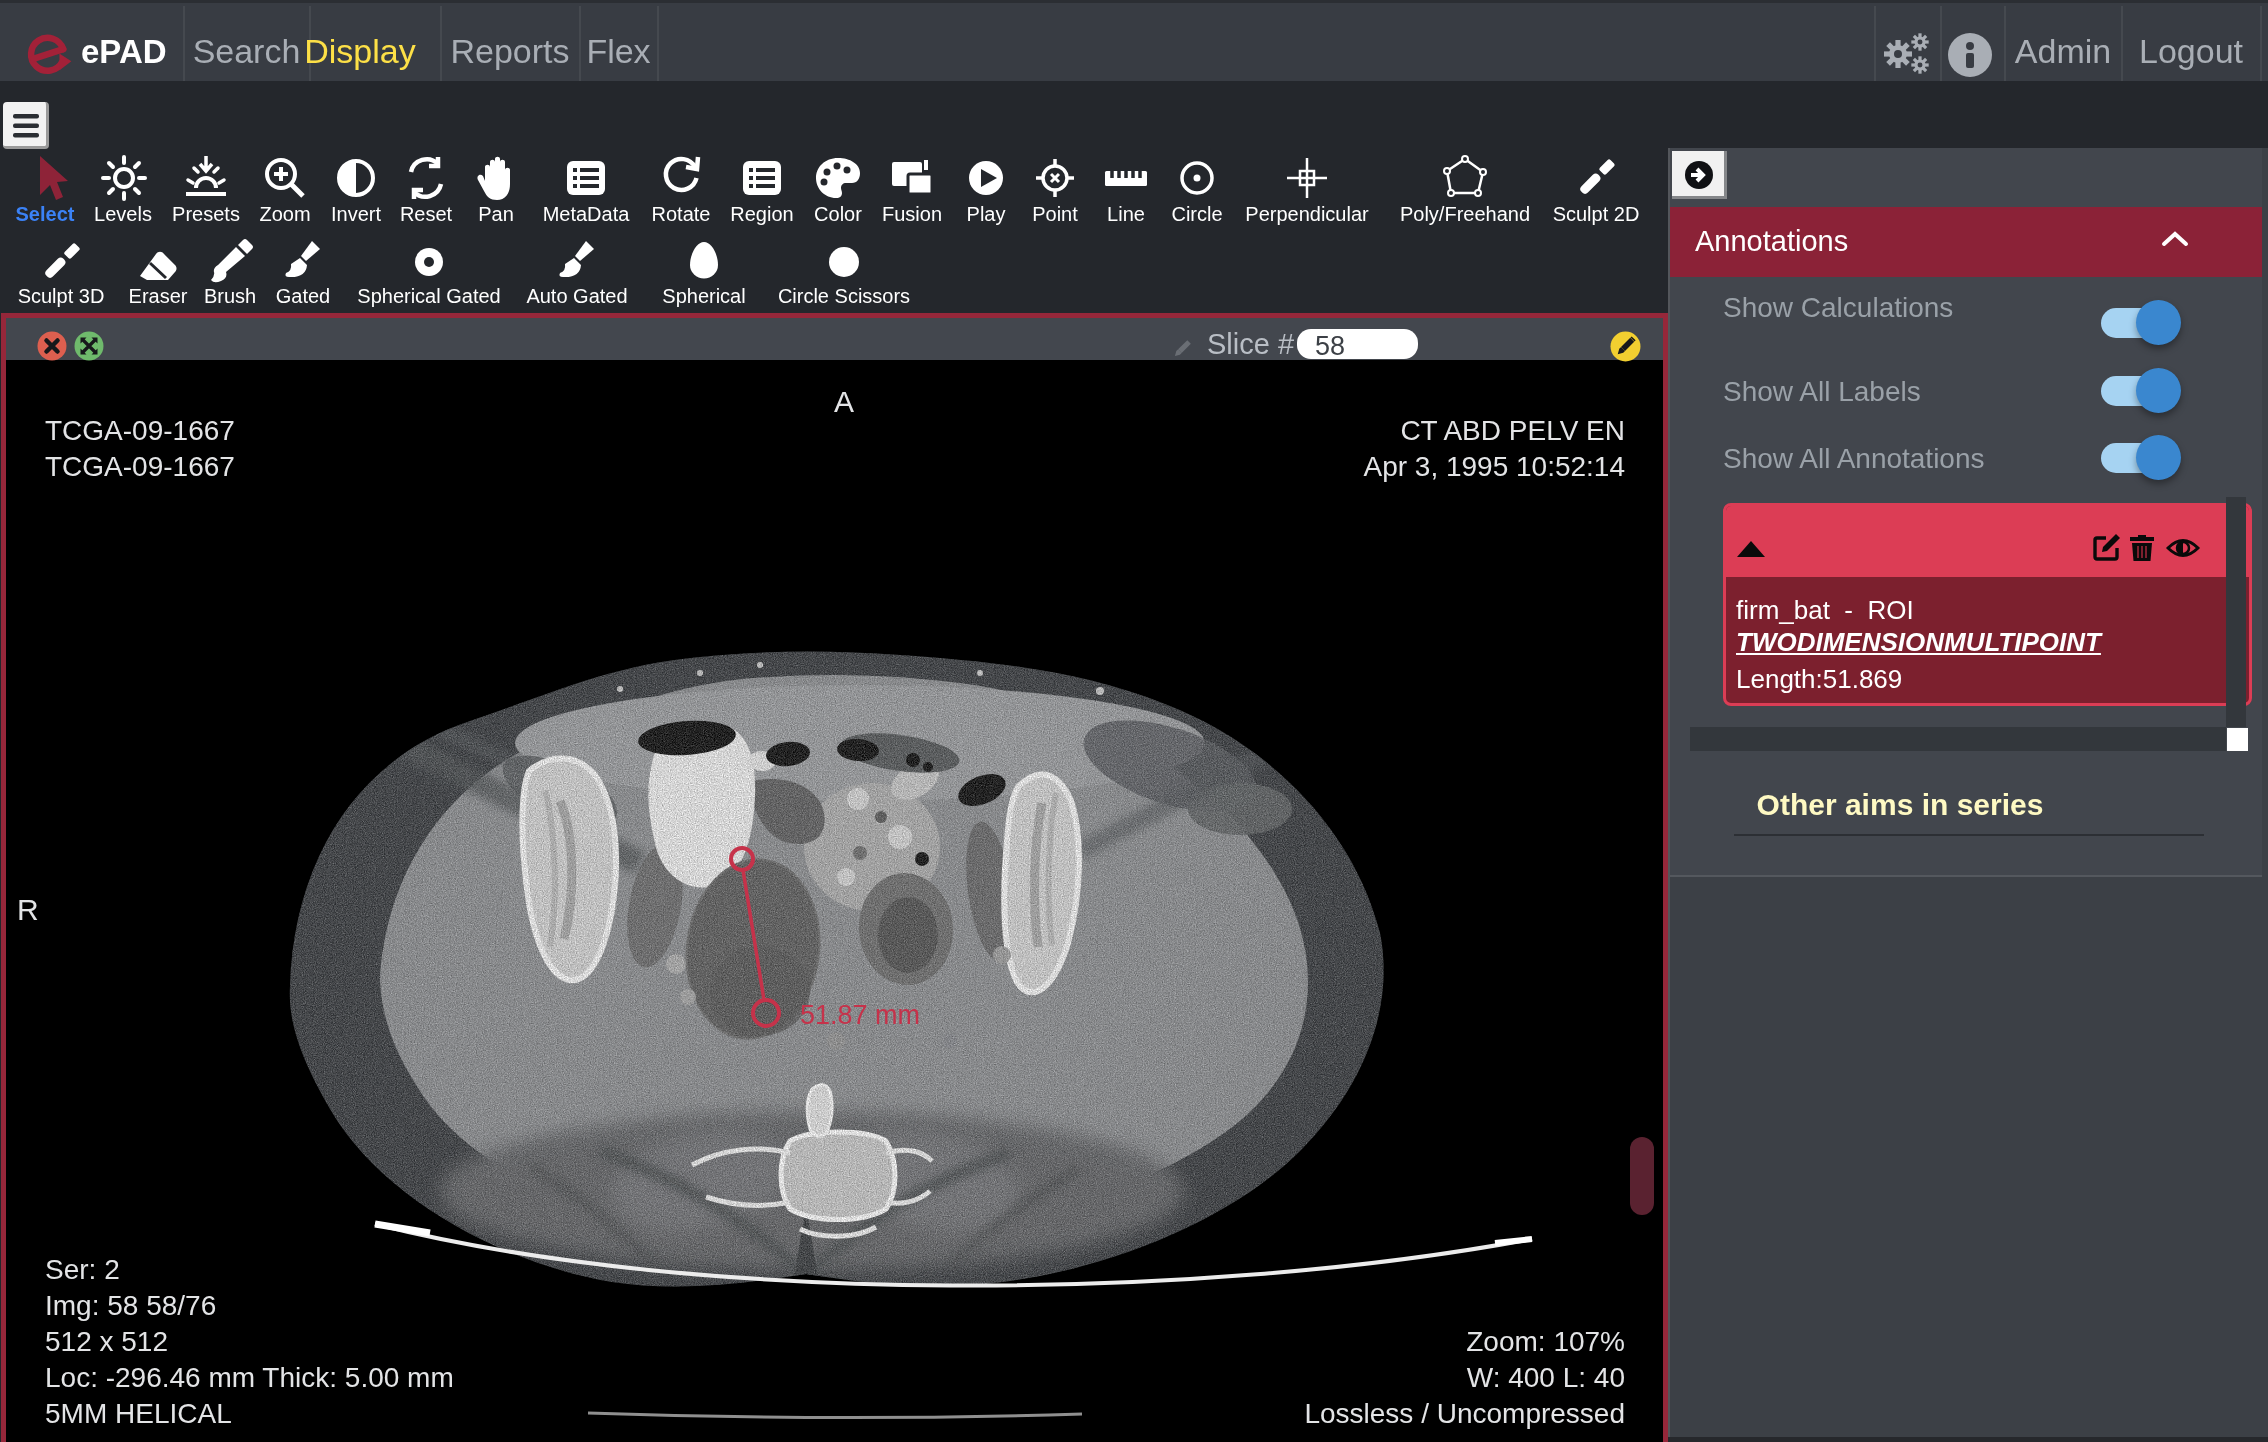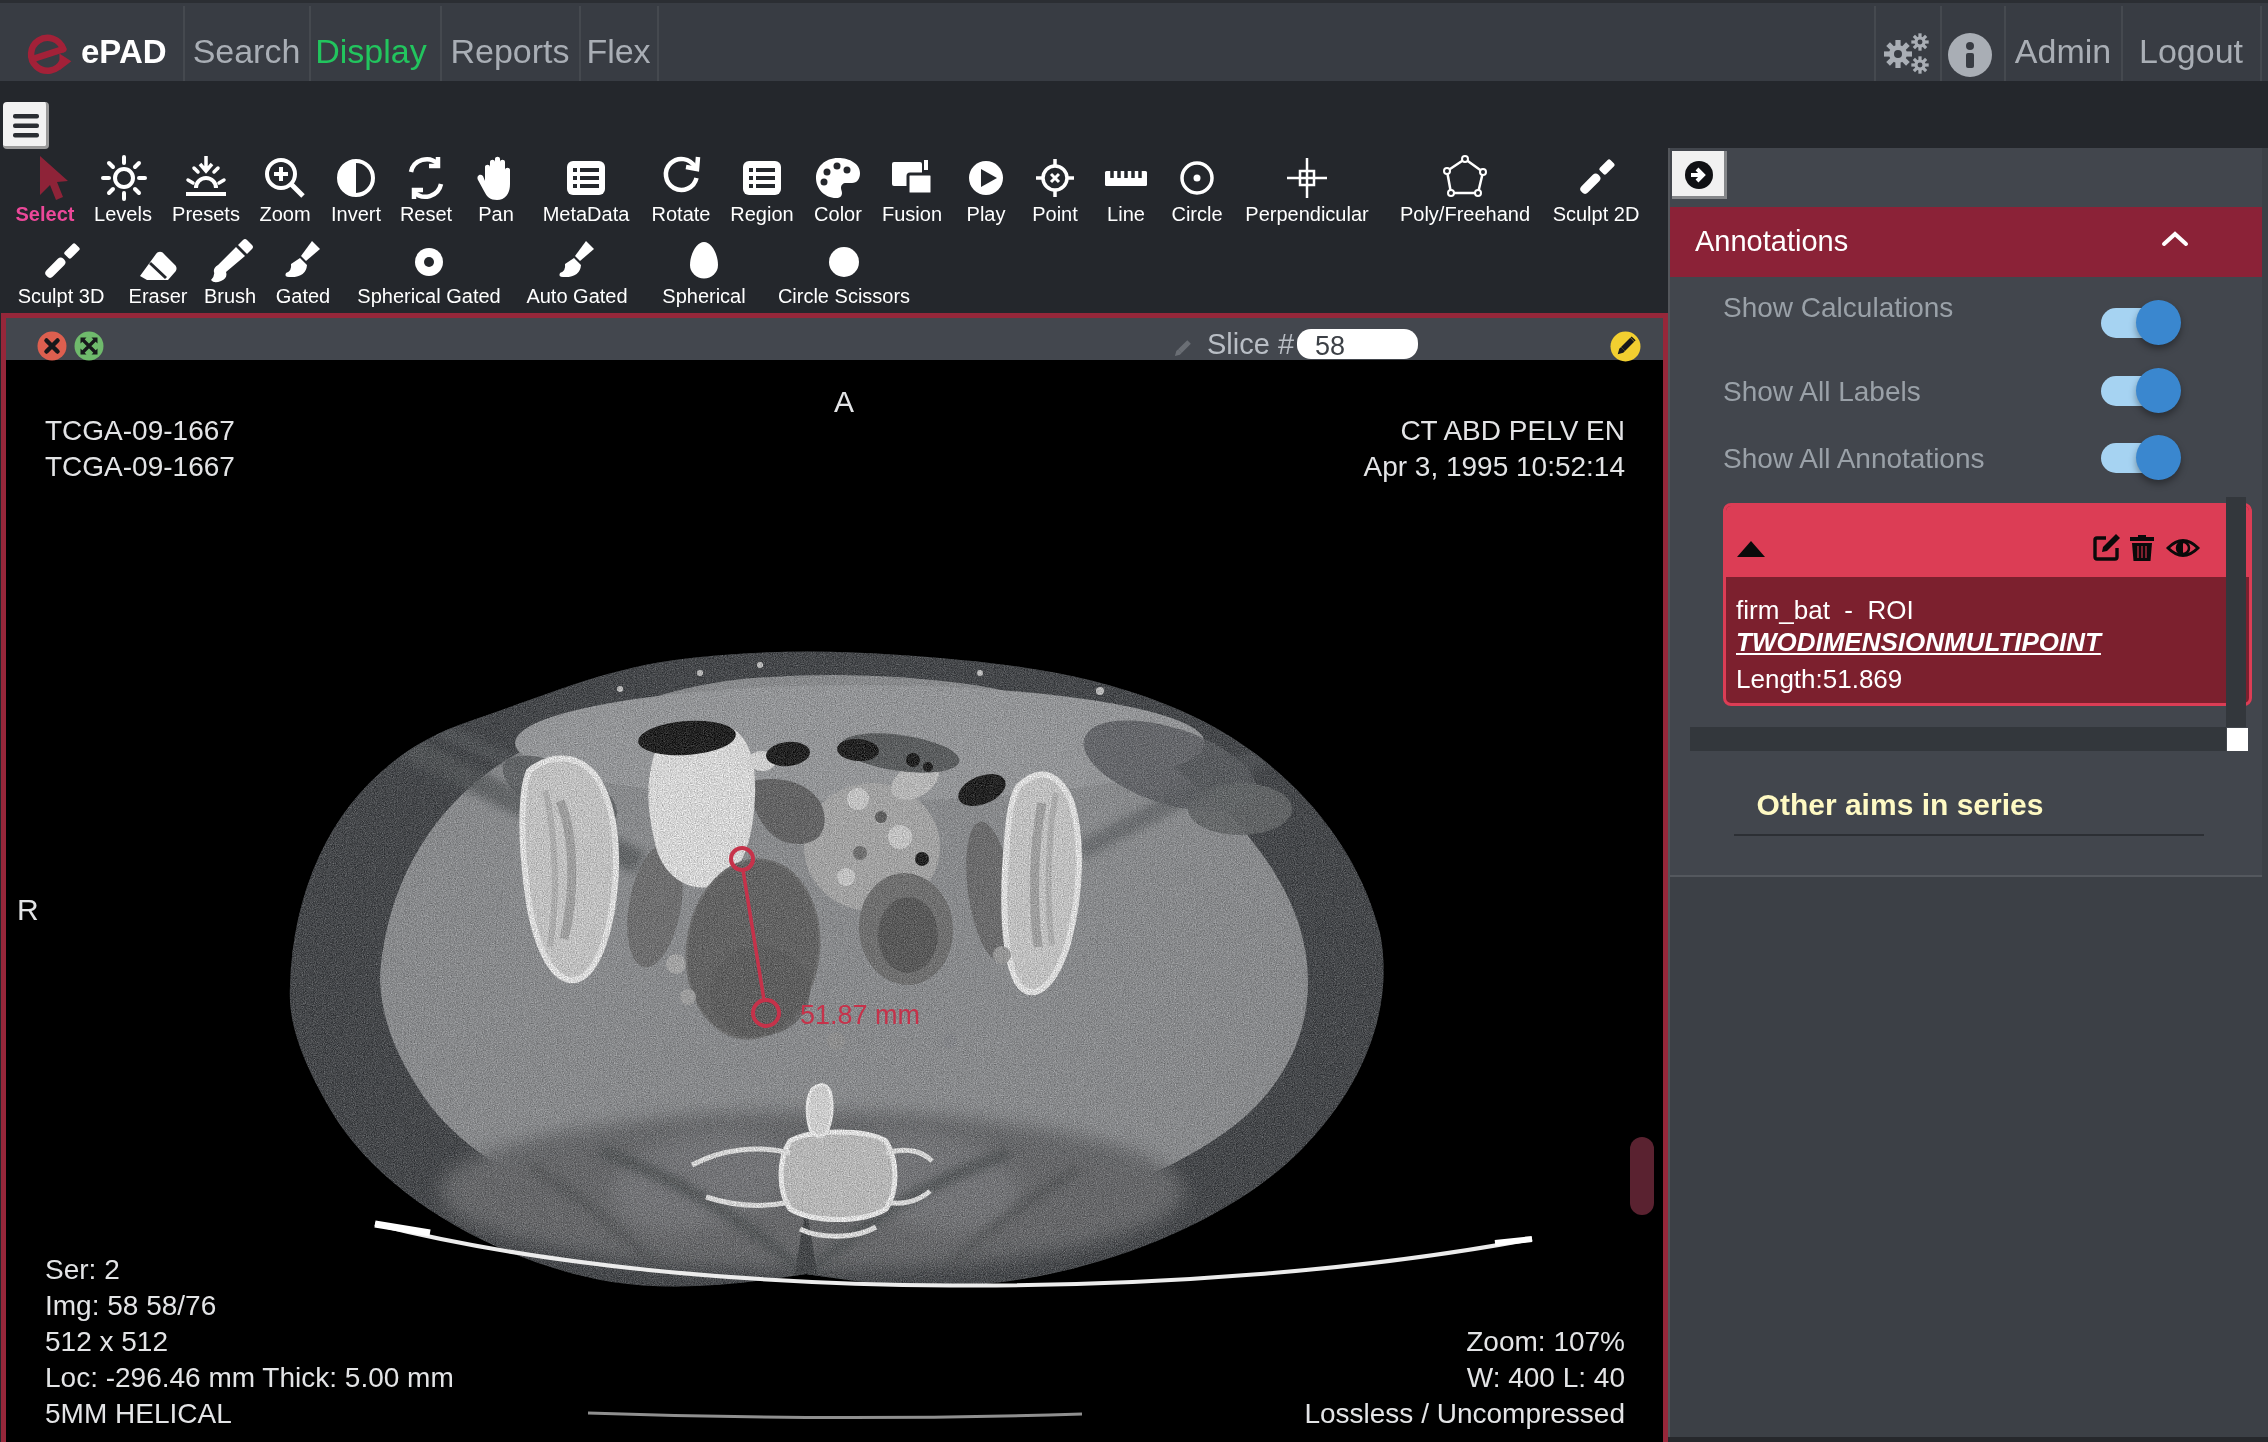--- a/index.html
+++ b/index.html
@@ -7,21 +7,21 @@
   .abs{position:absolute;}
   
   #navbar{left:0;top:0;width:2268px;height:81px;background:#383c43;border-top:3px solid #2b2e33;box-sizing:border-box;}
   .navsep{position:absolute;top:3px;bottom:0;width:2px;background:#45494f;}
   .navitem{position:absolute;top:0;height:97px;line-height:97px;font-size:34px;color:#a9aeb5;text-align:center;}
   #brand{left:81px;top:0;height:97px;line-height:97px;font-size:33px;color:#fff;font-weight:bold;}
   
   #toolbar{left:0;top:100px;width:2268px;height:213px;background:#24272c;}
   #hamb{left:3px;top:2px;width:46px;height:47px;background:#f2f2f2;border-radius:4px;border-right:3px solid #9a9a9a;border-bottom:3px solid #9a9a9a;box-sizing:border-box;}
   .tlabel{position:absolute;font-size:20px;color:#fff;text-align:center;white-space:nowrap;transform:translateX(-50%);}
-  .tlabel.red{color:#ec4899;font-weight:bold;}
+  .tlabel.red{color:#3b82f6;font-weight:bold;}
   .ticon{position:absolute;transform:translate(-50%,-50%);}
   
   #viewer{left:1px;top:313px;width:1667px;height:1134px;border:5px solid #96273a;box-sizing:border-box;background:#000;}
   #vhead{position:absolute;left:0;top:0;width:1657px;height:42px;background:#43474e;}
   #vbody{position:absolute;left:0;top:51px;width:1657px;height:1078px;background:#000;overflow:hidden;}
   .ovl{position:absolute;color:#e3e4e6;font-size:28px;white-space:nowrap;}
   .ovr{text-align:right;}
   
   #rpanel{left:1670px;top:148px;width:592px;height:729px;background:#42464d;border-bottom:2px solid #54585e;box-sizing:border-box;}
   #annbar{position:absolute;left:0px;top:59px;width:592px;height:70px;background:#8b2237;color:#fff;}
@@ -40,21 +40,21 @@
     <g transform="rotate(-18 28 29)">
       <path d="M44 29 A16.5 16.5 0 1 0 39 41" fill="none" stroke="#a32138" stroke-width="6.5" stroke-linecap="round"></path>
       <path d="M12.5 29 L44 29" stroke="#a32138" stroke-width="6.5" stroke-linecap="round"></path>
       <path d="M34 48 L48 43 L39 32 Z" fill="#a32138"></path>
     </g>
   </svg>
   <div id="brand" class="abs">ePAD</div>
   <div class="navsep" style="left:183px"></div>
   <div class="navitem" style="left:184px;width:125px;">Search</div>
   <div class="navsep" style="left:309px"></div>
-  <div class="navitem" style="left:306px;width:130px;color:#22c55e;">Display</div>
+  <div class="navitem" style="left:295px;width:130px;color:#fde047;">Display</div>
   <div class="navsep" style="left:440px"></div>
   <div class="navitem" style="left:441px;width:138px;">Reports</div>
   <div class="navsep" style="left:579px"></div>
   <div class="navitem" style="left:580px;width:77px;">Flex</div>
   <div class="navsep" style="left:657px"></div>
   <div class="navsep" style="left:1874px"></div>
   <svg class="abs" style="left:1883px;top:29px" width="48" height="42" viewBox="0 0 48 42">
     <g fill="#a9aeb5">
       <g transform="translate(15,22)">
         <circle r="9"></circle>

